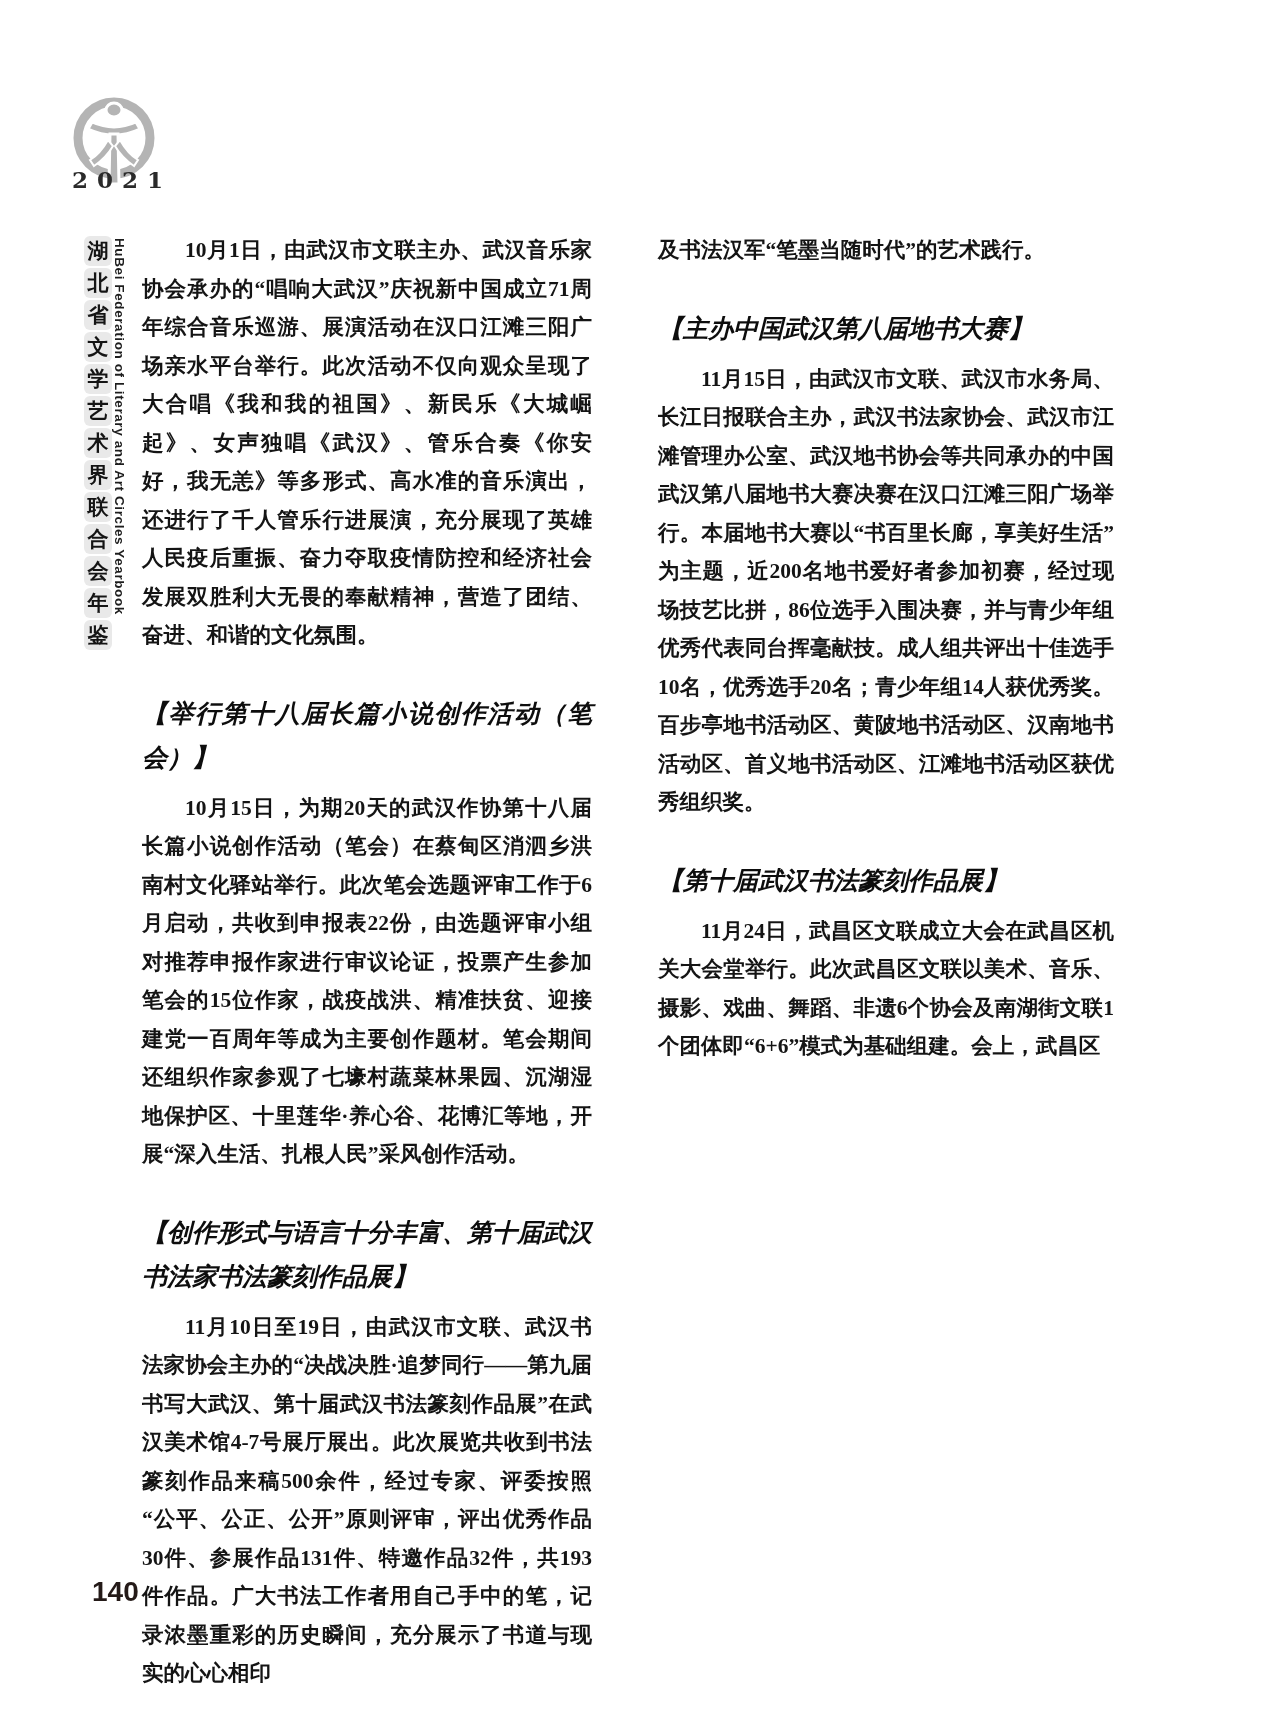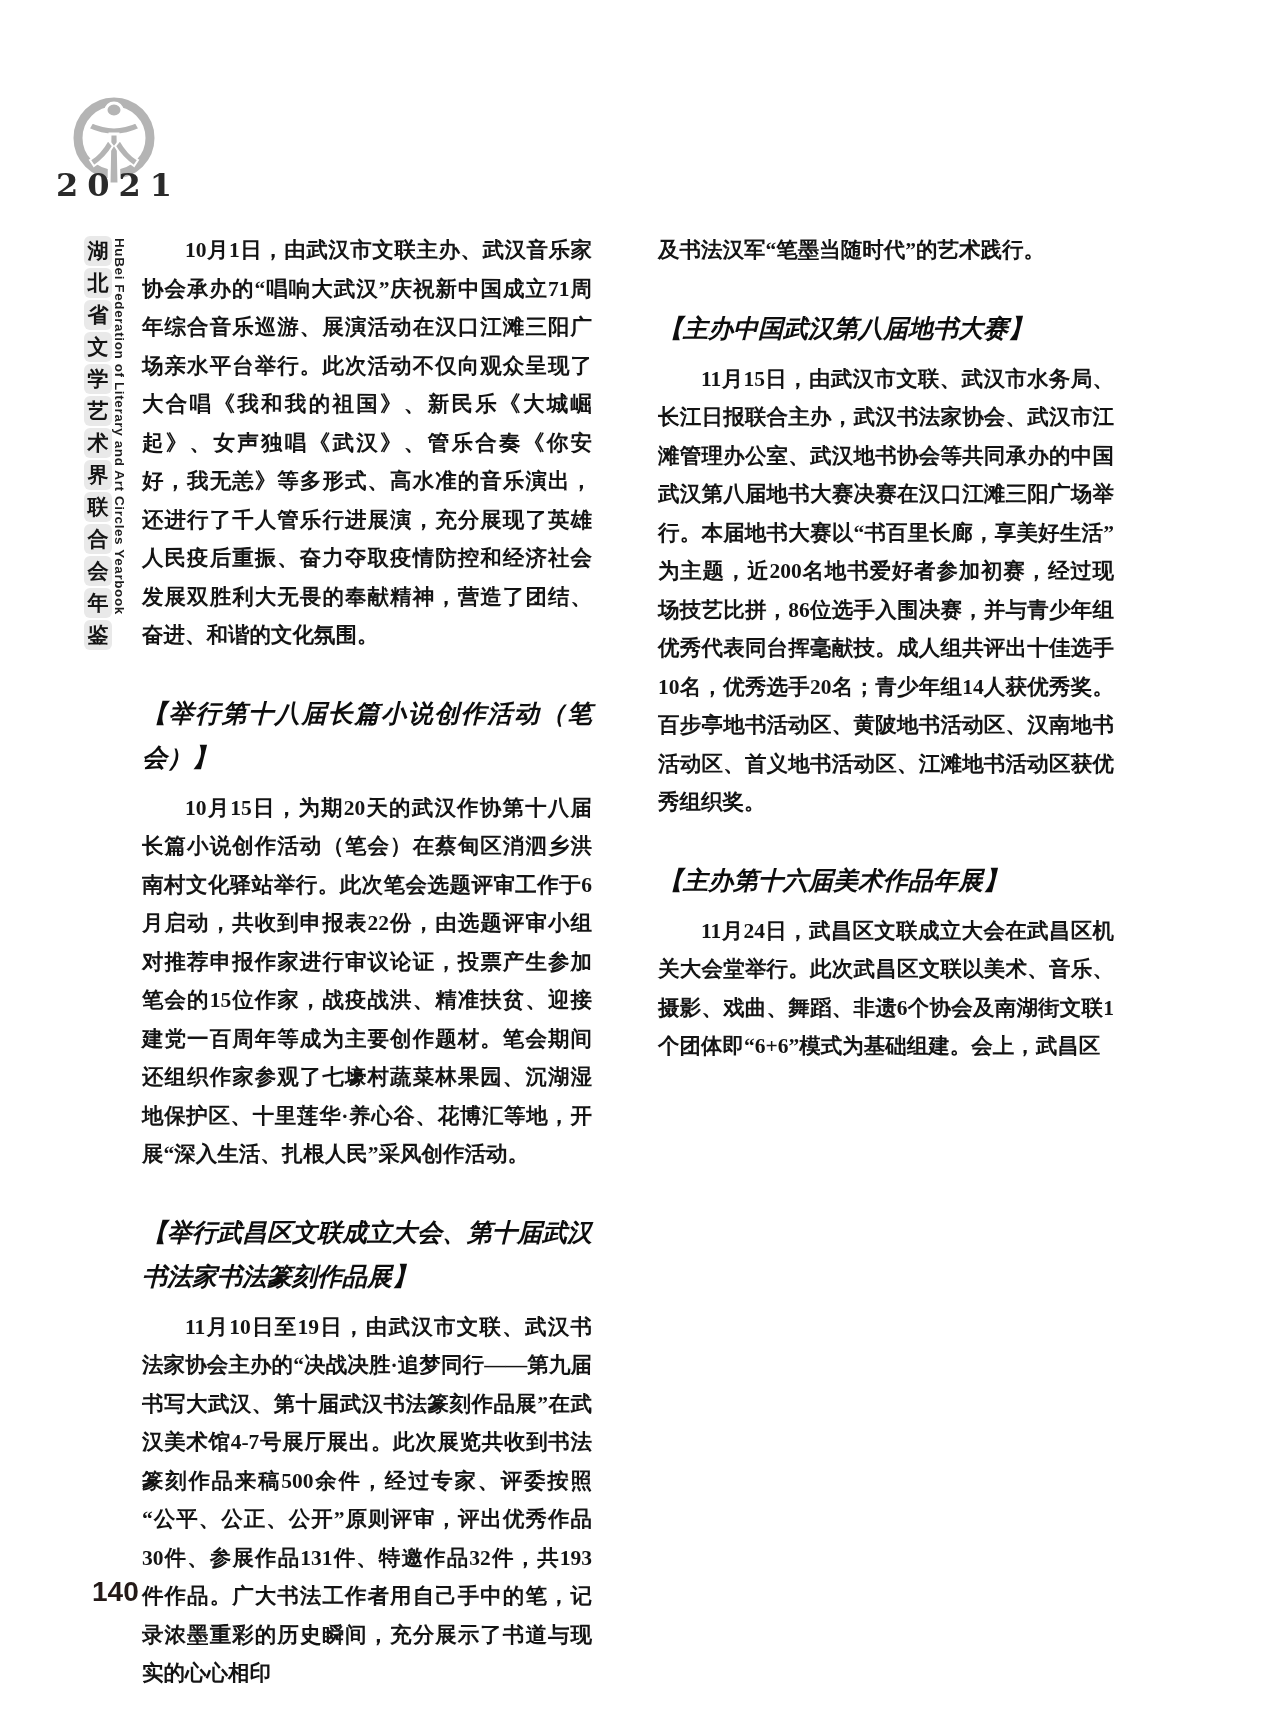--- a/index.html
+++ b/index.html
@@ -7,23 +7,23 @@
     position:relative;
     width:1276px;height:1719px;
     background:#ffffff;
     overflow:hidden;
     font-family:"Liberation Serif", serif;
     color:#141414;
   }
   
   .logo{position:absolute;left:66px;top:96px;width:102px;height:88px;}
   .year{
-    position:absolute;left:56px;top:166px;
+    position:absolute;left:72px;top:166px;
     font-family:"DejaVu Serif", serif;
-    font-size:32px;font-weight:700;letter-spacing:9px;color:#2a2a2a;
+    font-size:23px;font-weight:700;letter-spacing:9px;color:#2a2a2a;
   }
   
   .char-strip{position:absolute;left:84px;top:236px;width:28px;}
   .sc{
     display:block;width:28px;height:30px;margin-bottom:2px;
     background:#e9e9e9;border-radius:6px;
     font-size:21px;font-weight:700;line-height:31px;text-align:center;
     color:#141414;
   }
   .en-strip{
@@ -87,30 +87,30 @@
     <span class="sc">鉴</span>
   </div>
   <div class="en-strip">HuBei Federation of Literary and Art Circles Yearbook</div>
 
   <section class="col col-left">
     <p class="body">10月1日，由武汉市文联主办、武汉音乐家协会承办的“唱响大武汉”庆祝新中国成立71周年综合音乐巡游、展演活动在汉口江滩三阳广场亲水平台举行。此次活动不仅向观众呈现了大合唱《我和我的祖国》、新民乐《大城崛起》、女声独唱《武汉》、管乐合奏《你安好，我无恙》等多形式、高水准的音乐演出，还进行了千人管乐行进展演，充分展现了英雄人民疫后重振、奋力夺取疫情防控和经济社会发展双胜利大无畏的奉献精神，营造了团结、奋进、和谐的文化氛围。</p>
 
     <h2 class="hd">【举行第十八届长篇小说创作活动（笔会）】</h2>
     <p class="body">10月15日，为期20天的武汉作协第十八届长篇小说创作活动（笔会）在蔡甸区消泗乡洪南村文化驿站举行。此次笔会选题评审工作于6月启动，共收到申报表22份，由选题评审小组对推荐申报作家进行审议论证，投票产生参加笔会的15位作家，战疫战洪、精准扶贫、迎接建党一百周年等成为主要创作题材。笔会期间还组织作家参观了七壕村蔬菜林果园、沉湖湿地保护区、十里莲华·养心谷、花博汇等地，开展“深入生活、扎根人民”采风创作活动。</p>
 
-    <h2 class="hd">【举行武昌区文联成立大会、第十届武汉书法家书法篆刻作品展】</h2>
+    <h2 class="hd">【创作形式与语言十分丰富、第十届武汉书法家书法篆刻作品展】</h2>
     <p class="body">11月10日至19日，由武汉市文联、武汉书法家协会主办的“决战决胜·追梦同行——第九届书写大武汉、第十届武汉书法篆刻作品展”在武汉美术馆4-7号展厅展出。此次展览共收到书法篆刻作品来稿500余件，经过专家、评委按照“公平、公正、公开”原则评审，评出优秀作品30件、参展作品131件、特邀作品32件，共193件作品。广大书法工作者用自己手中的笔，记录浓墨重彩的历史瞬间，充分展示了书道与现实的心心相印</p>
   </section>
 
   <section class="col col-right">
     <p class="body no-indent">及书法汉军“笔墨当随时代”的艺术践行。</p>
 
     <h2 class="hd">【主办中国武汉第八届地书大赛】</h2>
     <p class="body">11月15日，由武汉市文联、武汉市水务局、长江日报联合主办，武汉书法家协会、武汉市江滩管理办公室、武汉地书协会等共同承办的中国武汉第八届地书大赛决赛在汉口江滩三阳广场举行。本届地书大赛以“书百里长廊，享美好生活”为主题，近200名地书爱好者参加初赛，经过现场技艺比拼，86位选手入围决赛，并与青少年组优秀代表同台挥毫献技。成人组共评出十佳选手10名，优秀选手20名；青少年组14人获优秀奖。百步亭地书活动区、黄陂地书活动区、汉南地书活动区、首义地书活动区、江滩地书活动区获优秀组织奖。</p>
 
-    <h2 class="hd">【主办第十六届美术作品年展】</h2>
+    <h2 class="hd">【第十届武汉书法篆刻作品展】</h2>
 
     <p class="body">11月24日，武昌区文联成立大会在武昌区机关大会堂举行。此次武昌区文联以美术、音乐、摄影、戏曲、舞蹈、非遗6个协会及南湖街文联1个团体即“6+6”模式为基础组建。会上，武昌区</p>
   </section>
 
   <div class="page-number">140</div>
 
 </div>
 
 </body></html>

